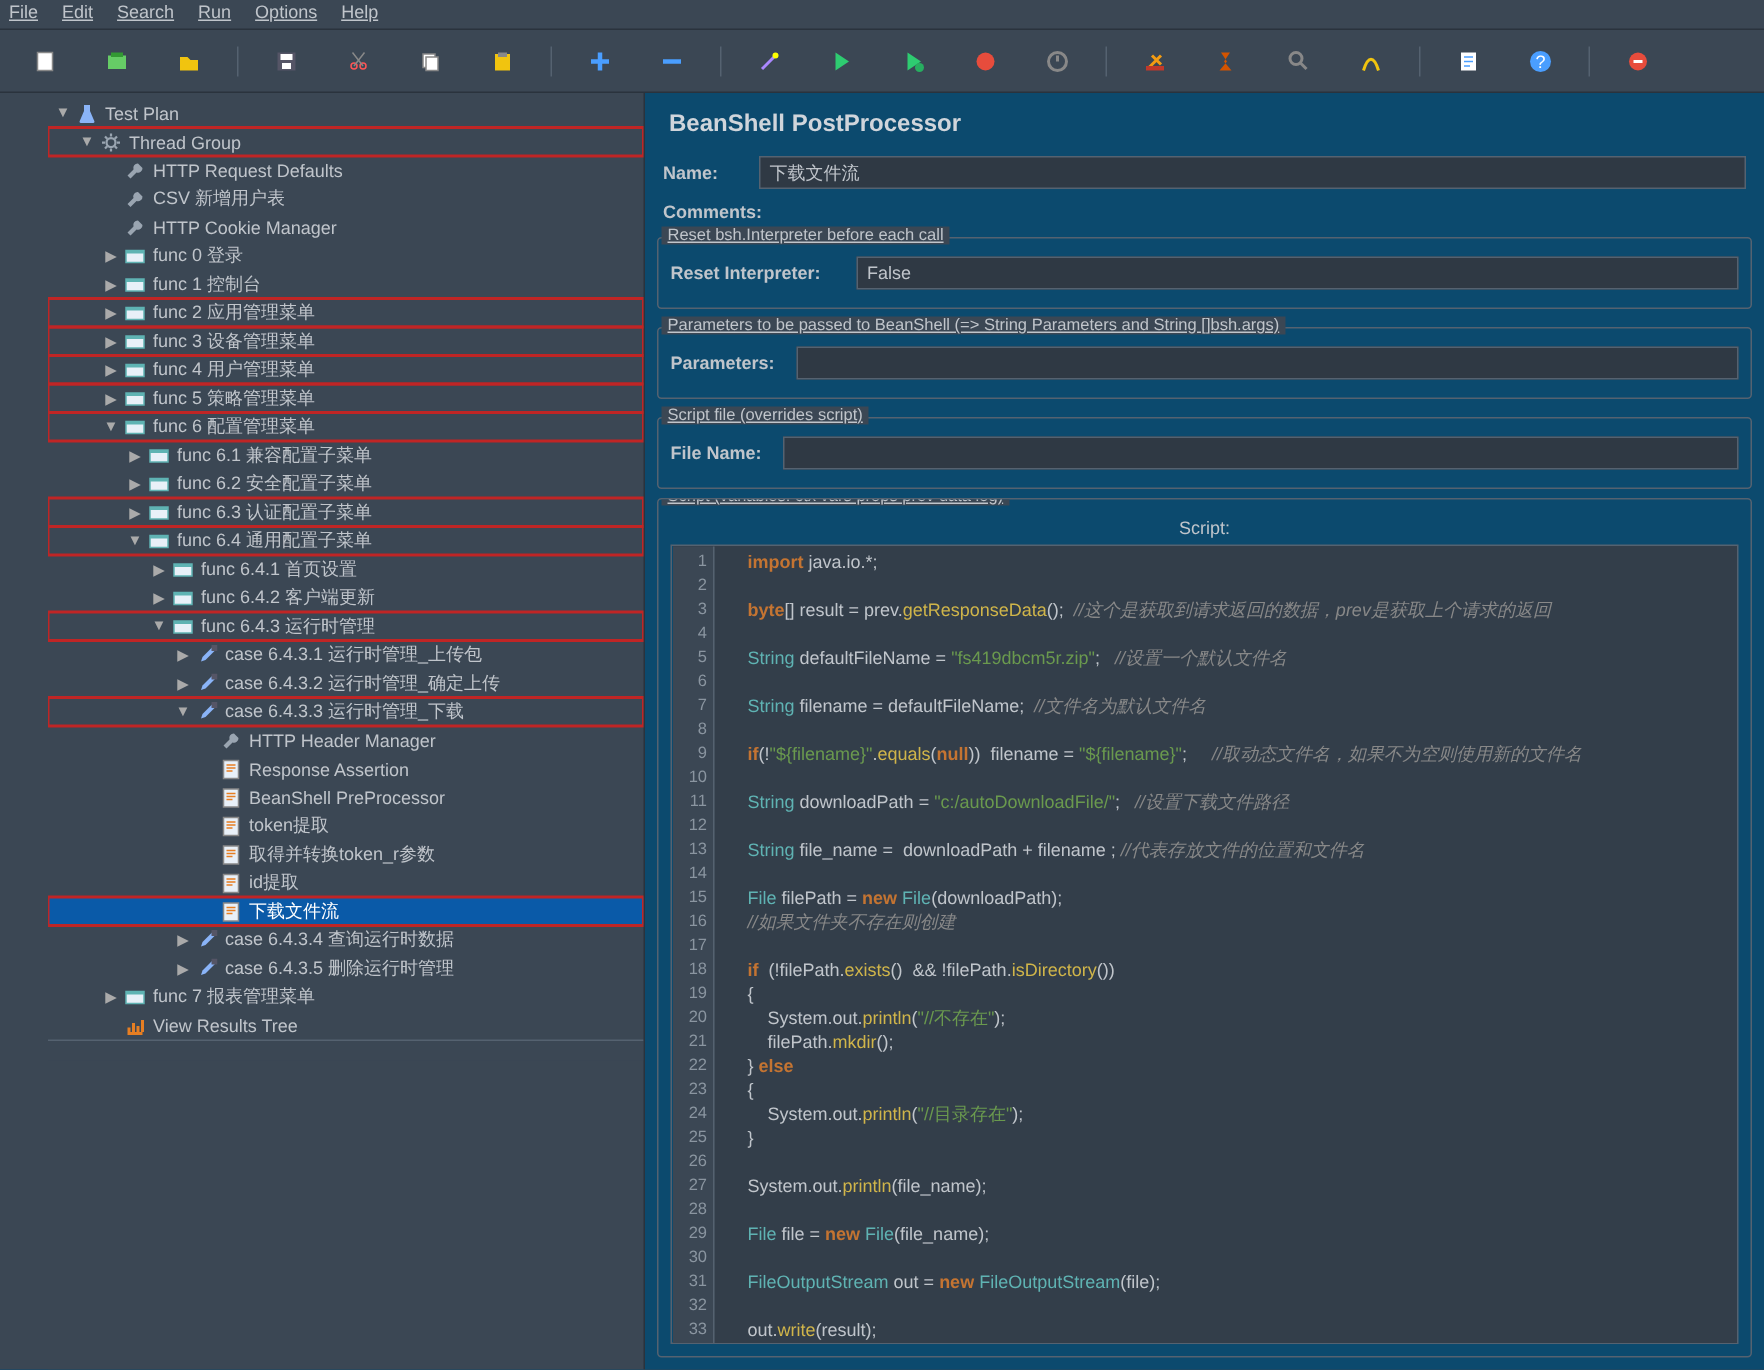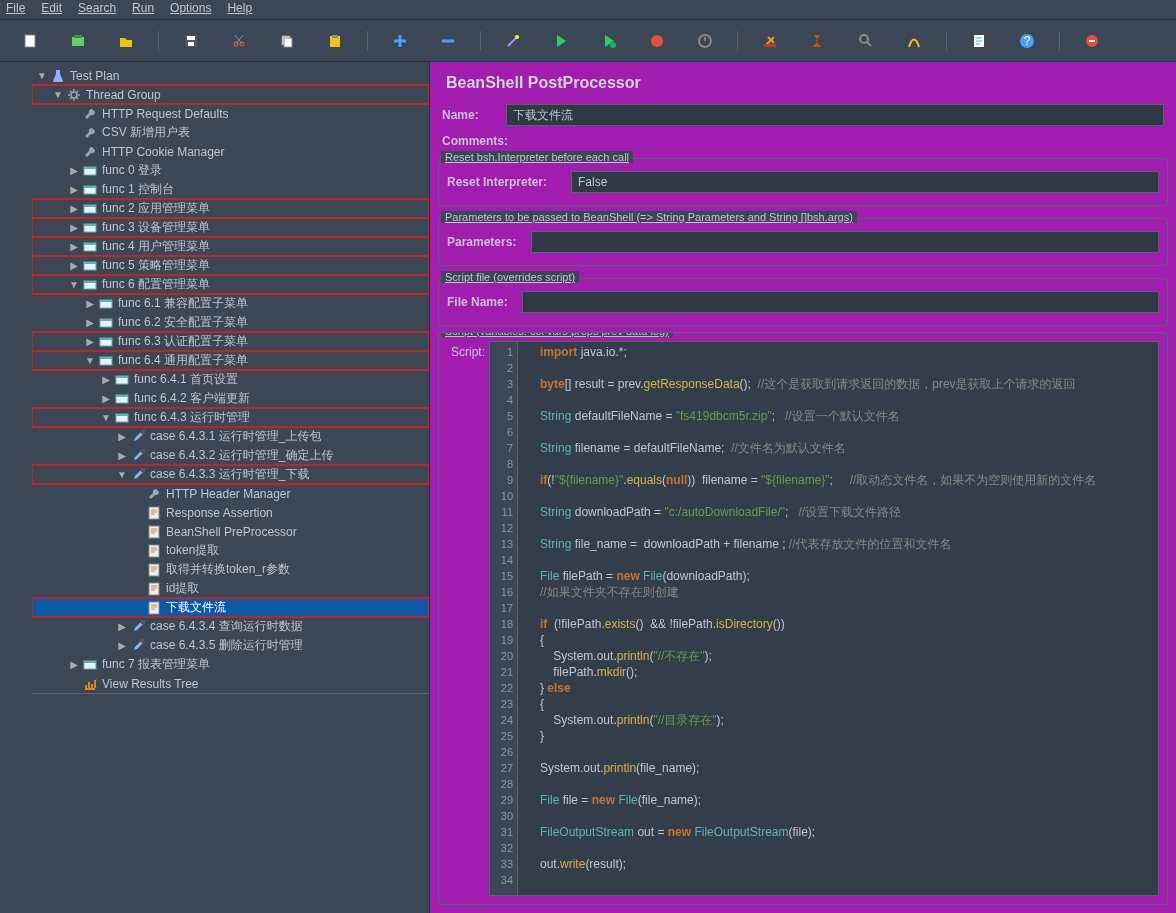--- a/index.html
+++ b/index.html
@@ -17,35 +17,35 @@
 .arrow.expanded::before { content:"▼"; }
 .arrow.collapsed::before { content:"▶"; }
 .arrow.none::before { content:""; }
 .nicon { width:16px; height:16px; margin:0 4px 0 2px; display:inline-flex; align-items:center; justify-content:center; font-size:11px; }
 .nlabel { flex:1; color:#c0c5cb; overflow:hidden; text-overflow:ellipsis; }
 .node.selected .nlabel { color:#fff; }
 .hl { outline:2px solid #c02525; outline-offset:-1px; }
 
 .d0{padding-left:4px}.d1{padding-left:20px}.d2{padding-left:36px}.d3{padding-left:52px}.d4{padding-left:68px}.d5{padding-left:84px}.d6{padding-left:100px}
 .scrollbar-h { height:14px; background:#3b4754; border-top:1px solid #556270; }
-.content { flex:1; background:#a21caf; display:flex; flex-direction:column; overflow:hidden; }
+.content { flex:1; background:#0c4a6e; display:flex; flex-direction:column; overflow:hidden; }
 .ctitle { font-size:16px; font-weight:bold; color:#d0d5db; padding:12px 16px 8px; }
 .row { display:flex; align-items:center; padding:4px 12px; gap:14px; }
 .row label { color:#c0c5cb; font-weight:bold; min-width:50px; }
 .row input { flex:1; height:22px; background:#2f3944; border:1px solid #556270; color:#c0c5cb; padding:0 6px; }
 .panel { border:1px solid #556270; margin:6px 8px; padding:8px; position:relative; border-radius:3px; }
 .panel-title { position:absolute; top:-8px; left:2px; background:#3b4754; padding:0 4px; color:#c0c5cb; font-size:11px;text-decoration:underline; }
-.code-area { flex:1; margin:0 8px 8px; display:flex; overflow:hidden; }
+.code-area { flex:1; margin:0 8px 8px; display:flex; flex-direction:column; overflow:hidden; }
 .code-header { text-align:center; padding:4px; color:#c0c5cb; }
 .code-body { flex:1; display:flex; background:#333e4a; border:1px solid #556270; overflow:auto; }
 .gutter { width:28px; background:#3b4754; border-right:1px solid #556270; text-align:right; padding:2px 4px 0 0; color:#8a95a0; font-family:Consolas,monospace; line-height:16px; }
 .gutter div { height:16px; font-size:11px; }
 .code { flex:1; padding:2px 6px; font-family:Consolas,monospace; line-height:16px; white-space:pre; color:#c0c5cb;margin-left:16px; }
 .code div { height:16px; }
-.kw{color:#c47432;font-weight:bold}.str{color:#6a994e}.cmt{color:#888;}.fn{color:#d0b54a}.cls{color:#5fb3b3}
+.kw{color:#c47432;font-weight:bold}.str{color:#6a994e}.cmt{color:#888;font-style:italic}.fn{color:#d0b54a}.cls{color:#5fb3b3}
 svg{display:block}
 </style>
 </head>
 <body>
 
 <div class="menubar">
     <span>File</span>
     <span>Edit</span>
     <span>Search</span>
     <span>Run</span>

